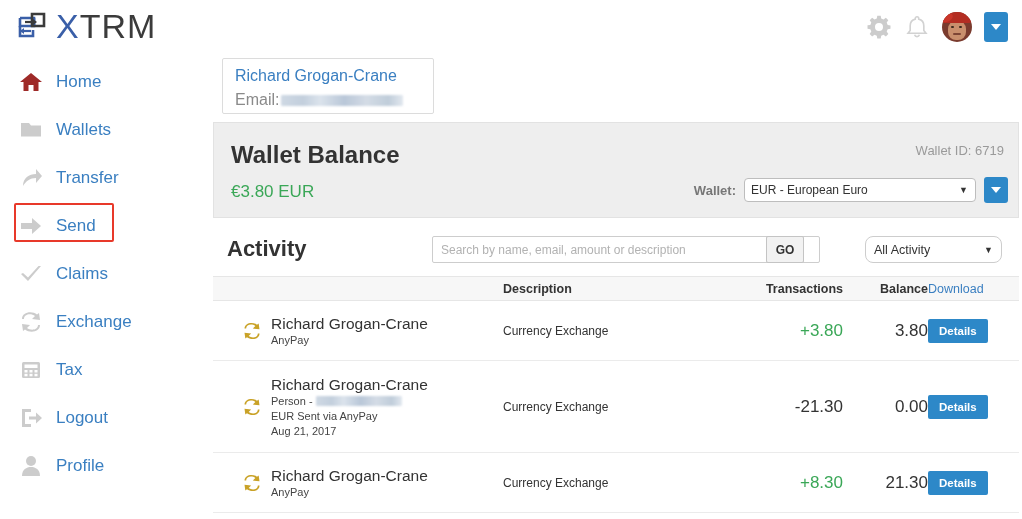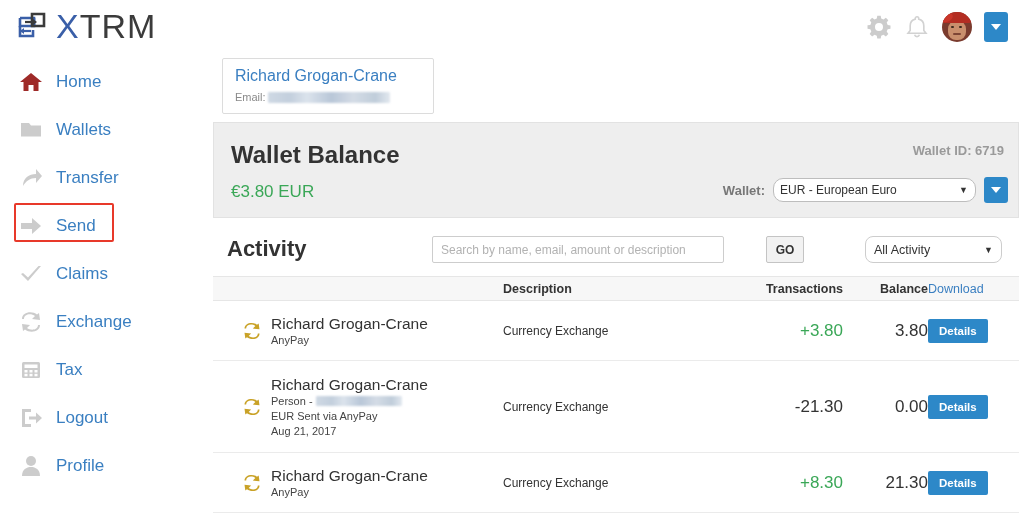--- a/index.html
+++ b/index.html
@@ -54,49 +54,49 @@
 
   
   #main { position:absolute; left:210px; top:0; width:812px; height:519px; }
 
   .user-card {
     position:absolute; left:12px; top:58px; width:212px; height:56px;
     background:#fff; border:1px solid #dcdcdc; border-radius:2px; padding:7px 12px;
   }
   .user-name { font-size:16px; color:#3a7fc1; line-height:20px; }
   .user-email-row { display:flex; align-items:center; margin-top:5px; }
-  .user-email-label { font-size:11px; color:#8a8a8a; }
+  .user-email-label { font-size:16px; color:#8a8a8a; }
   .redact {
     display:inline-block; height:11px; margin-left:2px;
     background:linear-gradient(90deg,#cfd9e4 0%,#c3cfdd 18%,#dbe3ec 32%,#b9c7d8 52%,#d4dce6 70%,#c0cdda 88%,#e2e8ef 100%);
     filter:blur(1.1px); border-radius:1px;
   }
 
   
   .wallet-panel {
     position:absolute; left:3px; top:122px; width:806px; height:96px;
     background:#eeeeee; border:1px solid #e2e2e2;
   }
   .wallet-title { position:absolute; left:17px; top:18px; font-size:24px; font-weight:bold; color:#333; }
   .wallet-balance { position:absolute; left:17px; top:59px; font-size:17px; color:#3aa757; }
-  .wallet-id { position:absolute; right:14px; top:20px; font-size:13px; font-weight:bold; color:#9a9a9a; }
+  .wallet-id { position:absolute; right:14px; top:20px; font-size:13px; font-weight:normal; color:#9a9a9a; }
   .wallet-select-row { position:absolute; right:10px; top:54px; display:flex; align-items:center; gap:8px; }
   .wallet-sel-label { font-size:13px; font-weight:bold; color:#777; }
   .sel {
-    width:203px; height:24px; background:#fff; border:1px solid #bdbdbd; border-radius:10px;
+    width:232px; height:24px; background:#fff; border:1px solid #bdbdbd; border-radius:4px;
     font-size:12px; color:#333; padding:0 20px 0 6px; position:relative;
     display:flex; align-items:center;
   }
   .sel .arrow { position:absolute; right:7px; top:50%; transform:translateY(-50%); font-size:9px; color:#333; }
   .wallet-caret-btn { width:24px; height:26px; background:#2d88c8; border-radius:3px; display:flex; align-items:center; justify-content:center; }
 
   
   .activity-title { position:absolute; left:17px; top:236px; font-size:22px; font-weight:bold; color:#333; }
   .search-input {
-    position:absolute; left:222px; top:236px; width:292px; height:27px;
+    position:absolute; left:222px; top:236px; width:388px; height:27px;
     border:1px solid #cdcdcd; border-radius:2px; background:#fff;
     font-size:12px; color:#333; padding:0 8px; font-family:"Liberation Sans", sans-serif;
   }
   .search-input::placeholder { color:#b2b2b2; }
   .go-btn {
     position:absolute; left:556px; top:236px; width:38px; height:27px;
     background:#f2f2f2; border:1px solid #c4c4c4; border-radius:2px;
     font-size:12px; font-weight:bold; color:#333; cursor:pointer;
     font-family:"Liberation Sans", sans-serif;
   }

